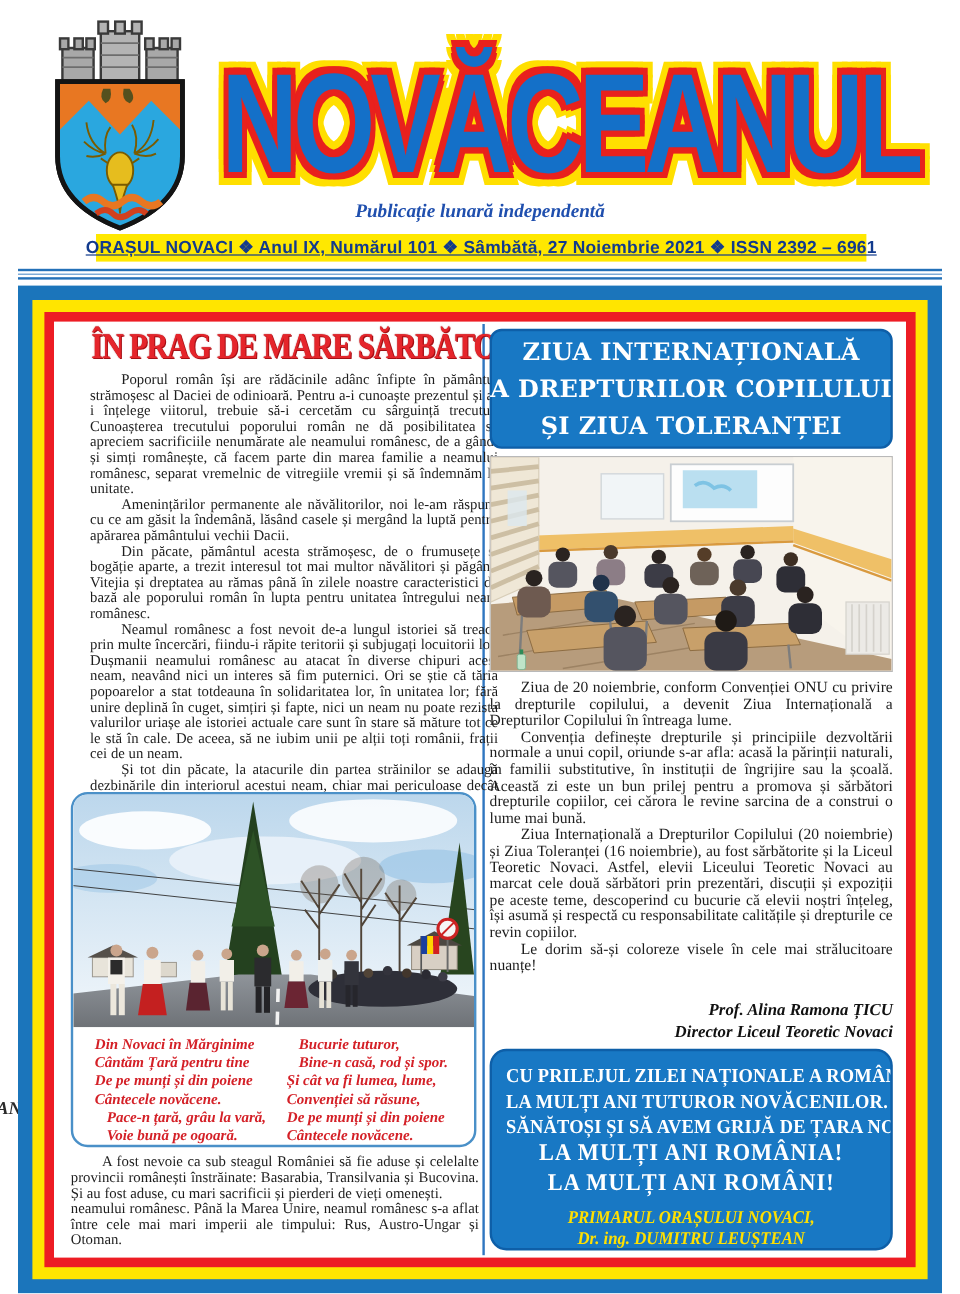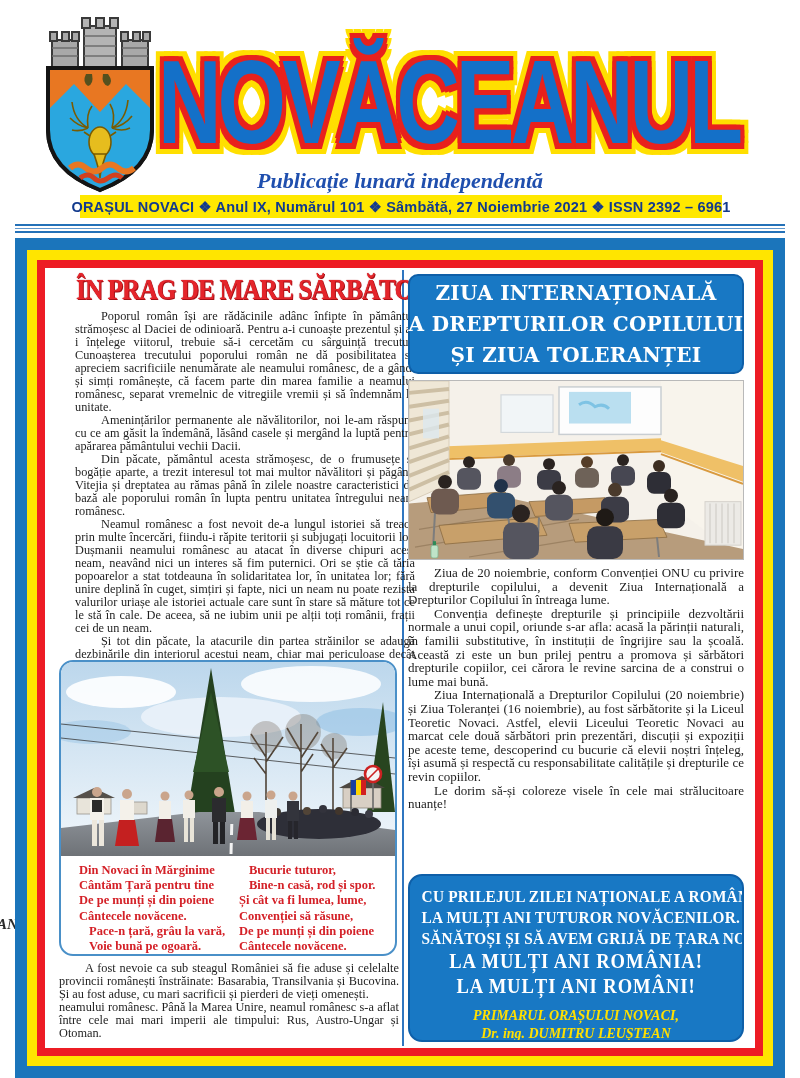--- a/index.html
+++ b/index.html
@@ -7,42 +7,42 @@
   .page {
     position:relative; width:800px; height:1078px; margin:0 auto;
     background:#ffffff; overflow:hidden;
     font-family:"Liberation Serif", serif; color:#1c1c1c;
   }
 
   
   .crest { position:absolute; left:38px; top:8px; width:124px; height:188px; }
   .masthead-title-wrap {
     position:absolute; left:158px; top:10px; width:634px; height:152px;
-    display:flex; align-items:flex-end; justify-content:flex-start; overflow:visible;
+    display:flex; align-items:flex-end; justify-content:center; overflow:visible;
   }
   .masthead-title {
     font-family:"Liberation Sans", sans-serif; font-weight:bold;
     font-size:88px; letter-spacing:-4px; color:#1470c8; white-space:nowrap;
     transform:scaleY(1.34); transform-origin:center bottom; line-height:1;
     text-shadow:
       4px 0 #e8211d, -4px 0 #e8211d, 0 4px #e8211d, 0 -4px #e8211d,
       4px 4px #e8211d, -4px -4px #e8211d, 4px -4px #e8211d, -4px 4px #e8211d,
       8px 0 #ffdf00, -8px 0 #ffdf00, 0 8px #ffdf00, 0 -8px #ffdf00,
       8px 8px #ffdf00, -8px -8px #ffdf00, 8px -8px #ffdf00, -8px 8px #ffdf00;
   }
   .masthead-subtitle {
     position:absolute; left:0; top:168px; width:800px; text-align:center;
     font-family:"Liberation Serif", serif; font-style:italic; font-weight:bold;
-    font-size:22px; color:#1f4fae;
+    font-size:16px; color:#1f4fae;
   }
   .info-bar {
     position:absolute; left:80px; top:195px; width:642px; height:23px;
     background:#ffe800; display:flex; align-items:center; justify-content:center;
     font-family:"Liberation Sans", sans-serif; font-weight:bold;
-    font-size:14.5px; color:#123a8d; letter-spacing:0.2px; white-space:nowrap;
+    font-size:14.5px; color:#123a8d; letter-spacing:0.2px; white-space:nowrap;text-decoration:underline;
   }
   .top-rules { position:absolute; left:15px; top:224px; width:770px; height:10px; }
   .top-rules .r1 { height:2px; background:#2471b8; margin-bottom:2px; }
   .top-rules .r2 { height:1px; background:#5f97cc; margin-bottom:2px; }
   .top-rules .r3 { height:2px; background:#2471b8; }
 
   
   .frame-blue  { position:absolute; left:15px; top:238px; width:770px; height:840px; background:#1b75bb; }
   .frame-yellow{ position:absolute; inset:12px; background:#ffe500; }
   .frame-red   { position:absolute; inset:10px; background:#ed1c24; }
@@ -70,21 +70,21 @@
   .photo-poem-box {
     position:absolute; left:0; top:392px; width:338px; height:296px;
     border:2px solid #4a90c8; border-radius:14px; overflow:hidden; background:#ffffff;
   }
   .street-photo { display:block; width:100%; height:194px; }
   .poem { position:relative; width:100%; height:98px; padding-top:7px; }
   .poem-col { position:absolute; top:7px; }
   .poem-col.left  { left:18px; }
   .poem-col.right { left:178px; }
   .poem-line {
-    font-size:12.5px; line-height:15.2px; font-weight:bold;
+    font-size:12.5px; line-height:15.2px; font-style:italic; font-weight:bold;
     color:#d42027; white-space:nowrap;
   }
   .poem-line.ind { padding-left:10px; }
 
   .left-cont { position:absolute; left:0; top:694px; width:340px; }
   .left-footer { position:absolute; left:0; top:762px; width:340px; height:22px; }
   .page-ref {
     position:absolute; left:128px; top:2px;
     font-family:"Liberation Sans", sans-serif; font-weight:bold; font-size:14.5px; color:#111;
   }
@@ -464,20 +464,24 @@
         </g>
       </svg>
 
       <div class="right-paras">
         <p class="para">Ziua de 20 noiembrie, conform Convenției ONU cu privire la drepturile copilului, a devenit Ziua Internațională a Drepturilor Copilului în întreaga lume.</p>
         <p class="para">Convenția definește drepturile și principiile dezvoltării normale a unui copil, oriunde s-ar afla: acasă la părinții naturali, în familii substitutive, în instituții de îngrijire sau la școală. Această zi este un bun prilej pentru a promova și sărbători drepturile copiilor, cei cărora le revine sarcina de a construi o lume mai bună.</p>
         <p class="para">Ziua Internațională a Drepturilor Copilului (20 noiembrie) și Ziua Toleranței (16 noiembrie), au fost sărbătorite și la Liceul Teoretic Novaci. Astfel, elevii Liceului Teoretic Novaci au marcat cele două sărbători prin prezentări, discuții și expoziții pe aceste teme, descoperind cu bucurie că elevii noștri înțeleg, își asumă și respectă cu responsabilitate calitățile și drepturile ce revin copiilor.</p>
         <p class="para">Le dorim să-și coloreze visele în cele mai strălucitoare nuanțe!</p>
       </div>
 
+      <div class="right-sigs">
+        <div class="right-sig-line">Prof. Alina Ramona ȚICU</div>
+        <div class="right-sig-line">Director Liceul Teoretic Novaci</div>
+      </div>
 
       <div class="mayor-box">
         <div class="mayor-msg-wrap">
           <div class="mayor-line">CU PRILEJUL ZILEI NAȚIONALE A ROMÂNIEI,</div>
           <div class="mayor-line">LA MULȚI ANI TUTUROR NOVĂCENILOR. SĂ FIM</div>
           <div class="mayor-line">SĂNĂTOȘI ȘI SĂ AVEM GRIJĂ DE ȚARA NOASTRĂ.</div>
           <div class="mayor-line big">LA MULȚI ANI ROMÂNIA!</div>
           <div class="mayor-line big">LA MULȚI ANI ROMÂNI!</div>
           <div class="mayor-sig">
             <div>PRIMARUL ORAȘULUI NOVACI,</div>

